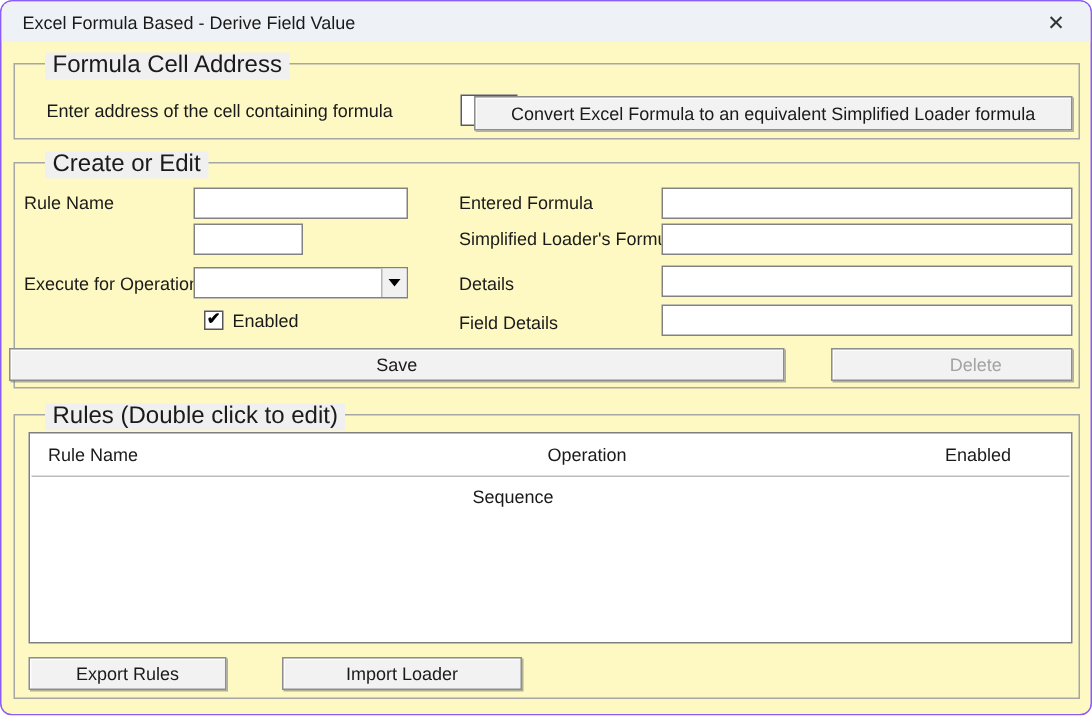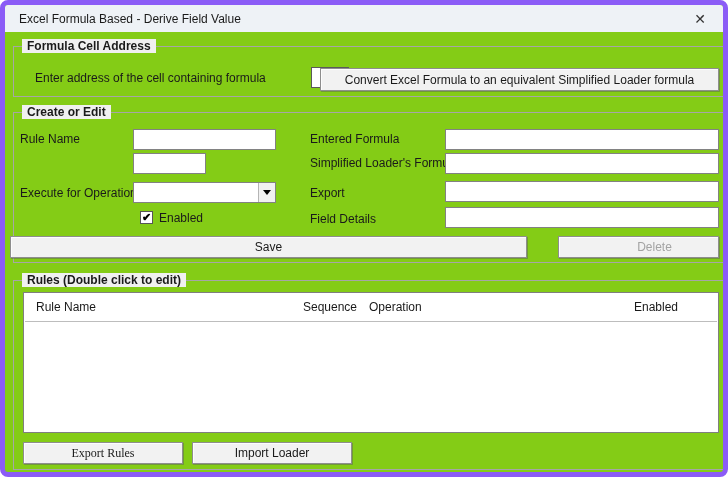--- a/index.html
+++ b/index.html
@@ -1,38 +1,38 @@
 <!DOCTYPE html>
 <html><head>
 <meta charset="utf-8">
 <style>
   * { margin:0; padding:0; box-sizing:border-box; }
   html,body { width:728px; height:477px; background:#ffffff; font-family:"Liberation Sans", sans-serif; }
   .window {
-    position:relative; width:728px; height:477px; background:#84cc16;
-    border:5px solid #8b5cf6; border-radius:8px; overflow:hidden;
+    position:relative; width:728px; height:477px; background:#fef9c3;
+    border:1px solid #8b5cf6; border-radius:8px; overflow:hidden;
   }
   
   .titlebar {
     position:absolute; top:0; left:0; right:0; height:27px;
     background:#eef2f6; display:flex; align-items:center;
   }
   .titlebar .title { margin-left:14px; font-size:12px; color:#1a1a1a; }
   .close-btn {
     position:absolute; right:0; top:0; width:46px; height:27px;
     display:flex; align-items:center; justify-content:center;
     font-size:14px; color:#333; cursor:default;
   }
   
   .groupbox {
     position:absolute; border:1px solid #a6a6a6;
   }
   .groupbox > .legend {
-    position:absolute; top:-8px; left:8px; background:#f0f0f0;
-    padding:0 5px; font-size:12px; color:#1a1a1a; white-space:nowrap;font-weight:bold;
+    position:absolute; top:-8px; left:20px; background:#f0f0f0;
+    padding:0 5px; font-size:16px; color:#1a1a1a; white-space:nowrap;
   }
   .lbl { position:absolute; font-size:12px; color:#1a1a1a; white-space:nowrap; }
   
   .tb {
     position:absolute; background:#ffffff; border:1px solid #828282;
     font-size:12px; font-family:"Liberation Sans", sans-serif; padding:0 3px;
   }
   .tb-focused {
     position:absolute; background:#ffffff; border:1px solid #5a5a5a;
     display:flex; align-items:center; justify-content:center; font-size:12px;
@@ -106,42 +106,42 @@
   <input class="tb" style="left: 440px; top: 148px; width: 274px; height: 21px;" value="">
 
   <span class="lbl" style="left:15px; top:181px;">Execute for Operation</span>
   <div class="combo" style="left:128px; top:177px; width:143px; height:21px;">
     <span class="lbl" style="left:4px; top:3px;"></span>
     <span class="combo-btn">
         <span class="arrow"></span>
       </span>
   </div>
 
-  <span class="lbl" style="left:305px; top:181px;">Export</span>
+  <span class="lbl" style="left:305px; top:181px;">Details</span>
   <input class="tb" style="left: 440px; top: 176px; width: 274px; height: 21px;" value="">
 
   <span class="checkbox" style="left:135px; top:206px;">
       <span>✔</span>
     </span>
   <span class="clip-label" style="left:154px; top:207px;">Enabled</span>
 
   <span class="lbl" style="left:305px; top:207px;">Field Details</span>
   <input class="tb" style="left: 440px; top: 202px; width: 274px; height: 21px;" value="">
 
   <div class="btn" style="left:5px; top:231px; width:517px; height:22px;">Save</div>
   <div class="btn disabled" style="left:553px; top:231px; width:161px; height:22px;">Delete</div>
 
   <div class="groupbox" style="left:8px; top:275px; width:711px; height:190px;">
     <span class="legend">Rules (Double click to edit)</span>
   </div>
 
   <div class="listbox" style="left:18px; top:287px; width:696px; height:141px;">
     <span class="hdr" style="left:12px;">Rule Name</span>
-    <span class="hdr" style="left:279px;">Sequence</span>
+    <span class="hdr" style="left:295px;margin-top:28px;">Sequence</span>
     <span class="hdr" style="left:345px;">Operation</span>
     <span class="hdr" style="left:610px;">Enabled</span>
     <div class="hdr-sep"></div>
   </div>
 
-  <div class="btn" style="left:18px; top:437px; width:160px; height:22px;font-family:Liberation Serif, serif;">Export Rules</div>
+  <div class="btn" style="left:18px; top:437px; width:132px; height:22px;">Export Rules</div>
   <div class="btn" style="left:187px; top:437px; width:160px; height:22px;">Import Loader</div>
 
 </div>
 
 </body></html>

